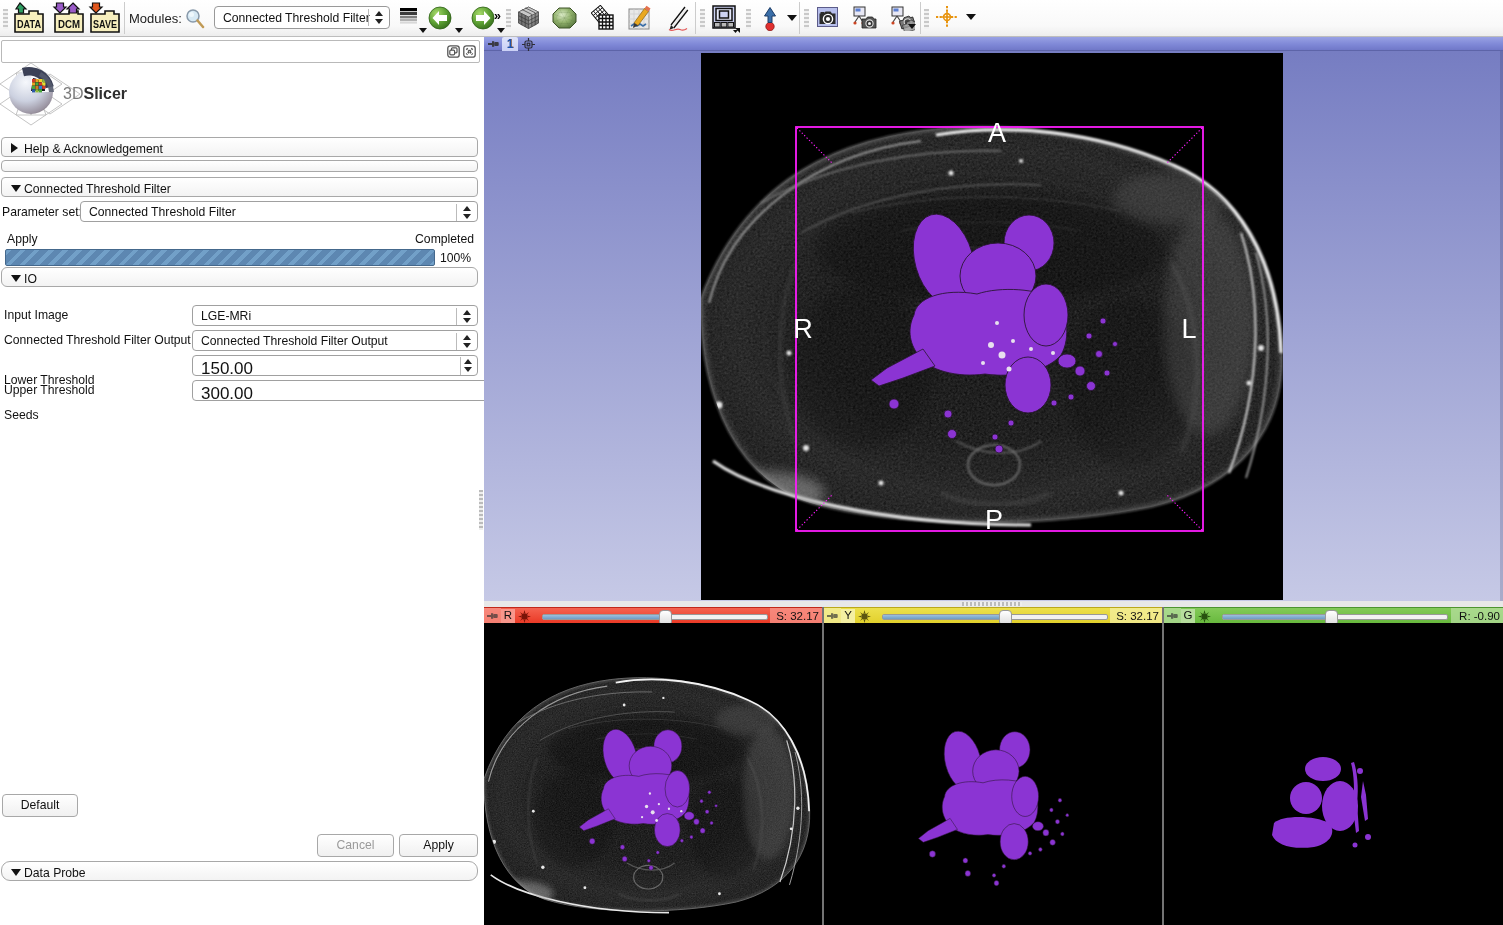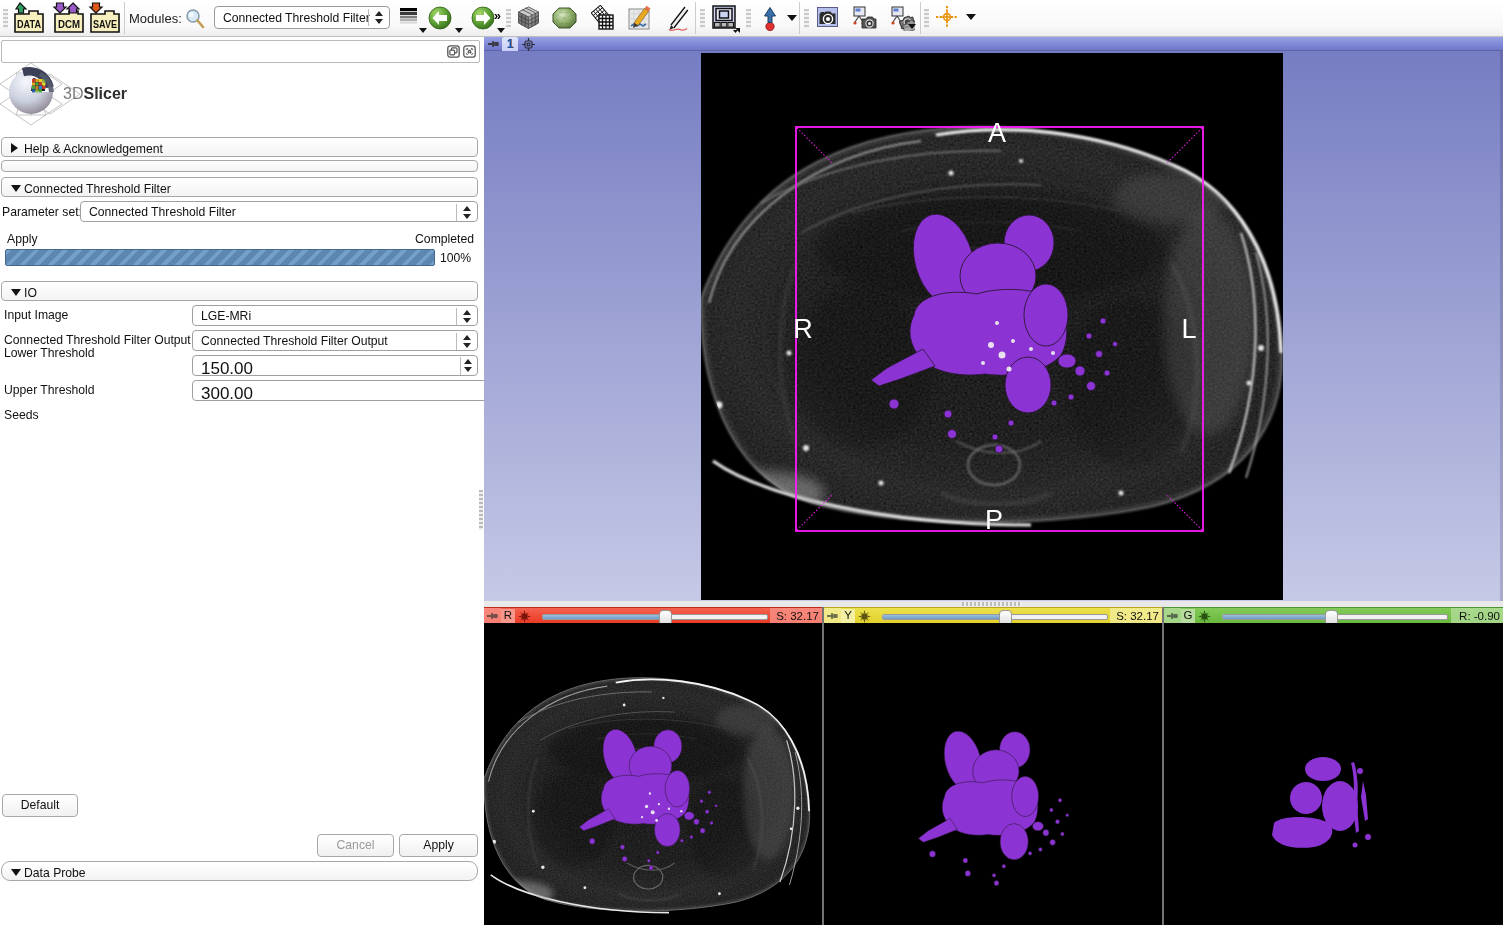--- a/index.html
+++ b/index.html
@@ -426,21 +426,21 @@
           <div class="dd ddu"></div>
           <div class="dd ddd"></div>
         </div>
       </div>
 
     <span class="flabel" style="left:7px;top:195px;">Apply</span>
     <span class="flabel" style="right:10px;top:195px;position:absolute;">Completed</span>
     <div id="progress"></div>
     <span class="flabel" style="left:440px;top:214px;">100%</span>
 
-    <div class="cbar" style="top:244px;">
+    <div class="cbar" style="top:230px;border-radius:6px;">
         <div class="tri open"></div>
         <span class="ctit">IO</span>
       </div>
 
     <span class="flabel" style="left:4px;top:271px;">Input Image</span>
     <div class="combo" style="left:192px;top:268px;width:286px;">
         <span class="ctext">LGE-MRi</span>
       <div class="spin">
           <div class="dd ddu"></div>
           <div class="dd ddd"></div>
@@ -449,21 +449,21 @@
 
     <span class="flabel" style="left:4px;top:296px;">Connected Threshold Filter Output</span>
     <div class="combo" style="left:192px;top:293px;width:286px;">
         <span class="ctext">Connected Threshold Filter Output</span>
       <div class="spin">
           <div class="dd ddu"></div>
           <div class="dd ddd"></div>
         </div>
       </div>
 
-    <span class="flabel" style="left:4px;top:309px;">Lower Threshold</span>
+    <span class="flabel" style="left:4px;top:336px;">Lower Threshold</span>
     <div class="spinbox" style="left:192px;top:318px;width:286px;">
         <span class="ctext">150.00</span>
       <div class="sbbtn">
           <div class="dd ddu"></div>
           <div class="dd ddd"></div>
         </div>
       </div>
 
     <span class="flabel" style="left:4px;top:346px;">Upper Threshold</span>
     <div class="spinbox" style="left:192px;top:343px;width:324px;">

